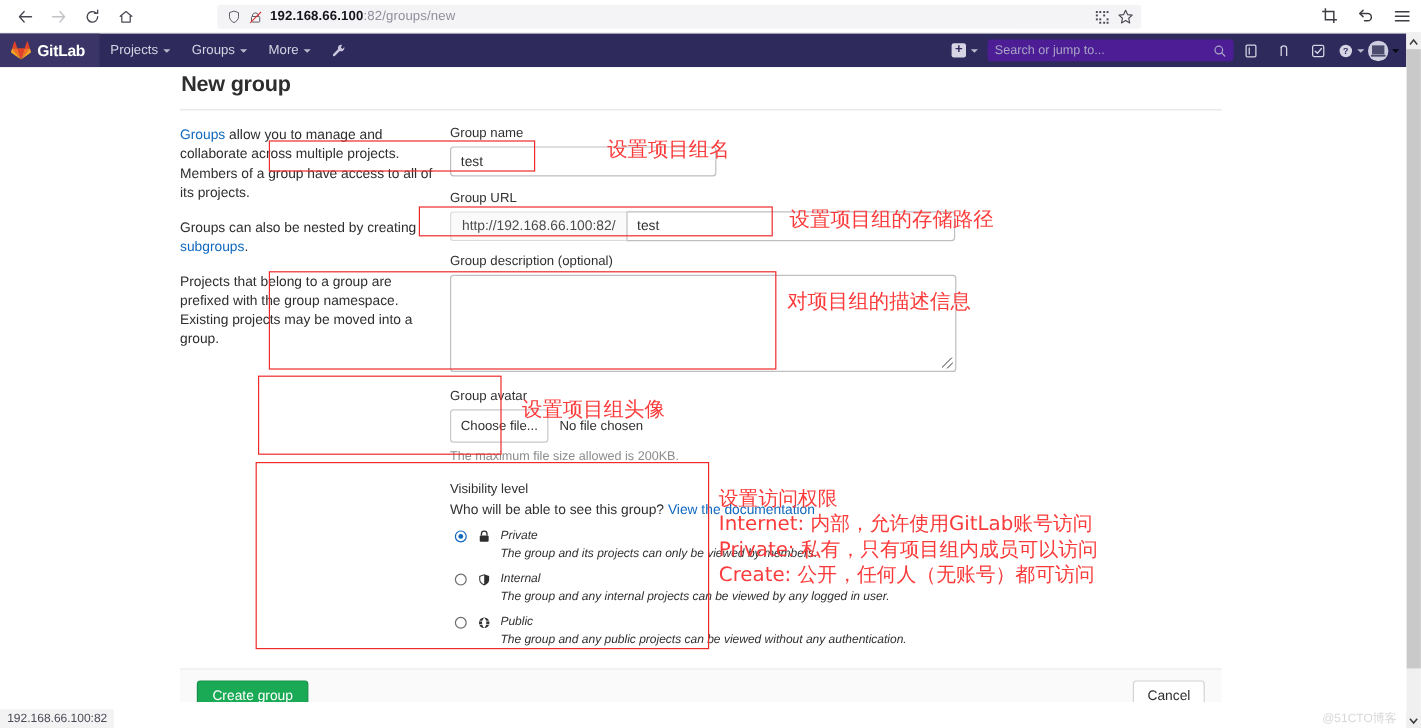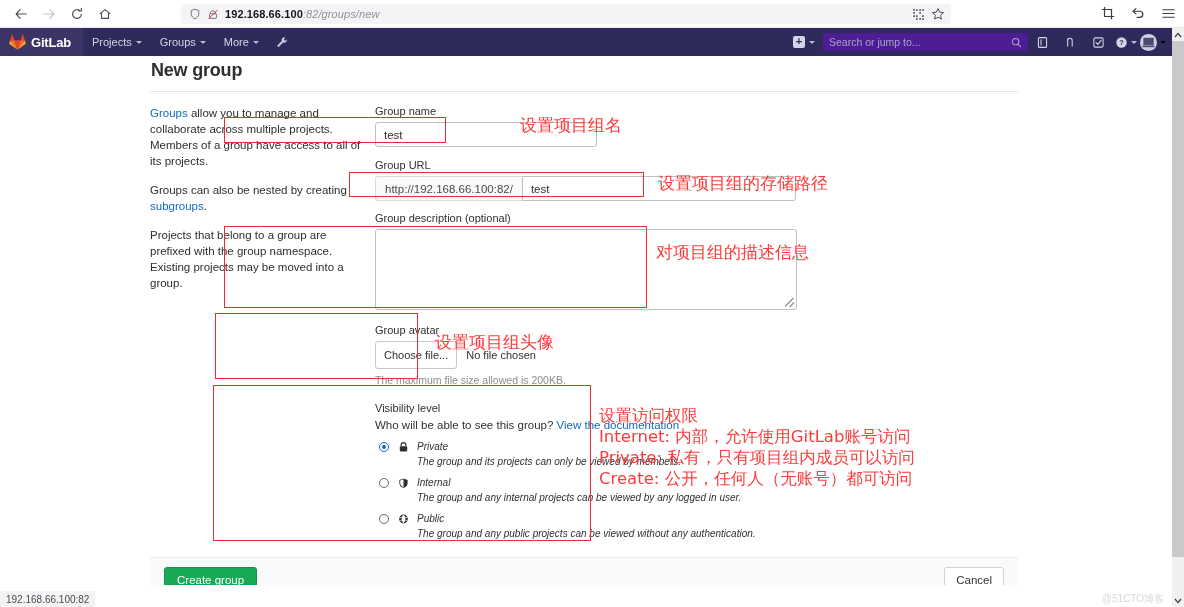--- a/index.html
+++ b/index.html
@@ -21,21 +21,21 @@
     width: 26px; height: 22px; display: flex; align-items: center; justify-content: center;
     color: #4a4a55; font-size: 13px; border-radius: 3px; cursor: default;
   }
   .nav-btn.disabled { color: #c2c2c7; }
   .urlbar {
     position: absolute; left: 181px; top: 4px; width: 770px; height: 20px;
     background: #f4f4f6; border-radius: 3px; display: flex; align-items: center;
     padding: 0 8px; gap: 6px;
   }
   .url-text { font-size: 11px; color: #15141a; white-space: nowrap; letter-spacing: .1px;}
-  .url-text .dim { color: #8f8f9d; font-style: italic; }
+  .url-text .dim { color: #8f8f9d; }
   .shield-ico { width: 12px; height: 12px; display:block; }
   .perm-ico { width: 12px; height: 13px; display:block; }
   .urlbar-right { position: absolute; right: 4px; top: 2px; display: flex; gap: 2px; align-items: center; }
   .urlbar-ico { width: 18px; height: 16px; display:flex; align-items:center; justify-content:center; }
   .chrome-right {
     position: absolute; right: 6px; top: 3px; display: flex; align-items: center; gap: 10px;
   }
   .chrome-ico { width: 20px; height: 20px; display: flex; align-items: center; justify-content: center; color: #3d3d44; }
 
   
@@ -495,21 +495,21 @@
       </div>
     </div>
   </div>
 
   <div class="rbox" style="left:224px; top:61px; width:222px; height:26px;"></div>
   <div class="rbox" style="left:349px; top:116px; width:295px; height:25px;"></div>
   <div class="rbox" style="left:224px; top:170px; width:423px; height:82px;"></div>
   <div class="rbox" style="left:215px; top:257px; width:203px; height:66px;"></div>
   <div class="rbox" style="left:213px; top:329px; width:378px; height:156px;"></div>
 
-  <div class="ann" style="left:520px; top:58px;">设置项目组名</div>
+  <div class="ann" style="left:506px; top:58px;">设置项目组名</div>
   <div class="ann" style="left:658px; top:116px;">设置项目组的存储路径</div>
   <div class="ann" style="left:656px; top:185px;">对项目组的描述信息</div>
   <div class="ann" style="left:435px; top:275px;">设置项目组头像</div>
 
   <div class="ann-multi" style="left:599px; top:349px;">
     <div>设置访问权限</div>
     <div>Internet: 内部，允许使用GitLab账号访问</div>
     <div>Private: 私有，只有项目组内成员可以访问</div>
     <div>Create: 公开，任何人（无账号）都可访问</div>
   </div>

